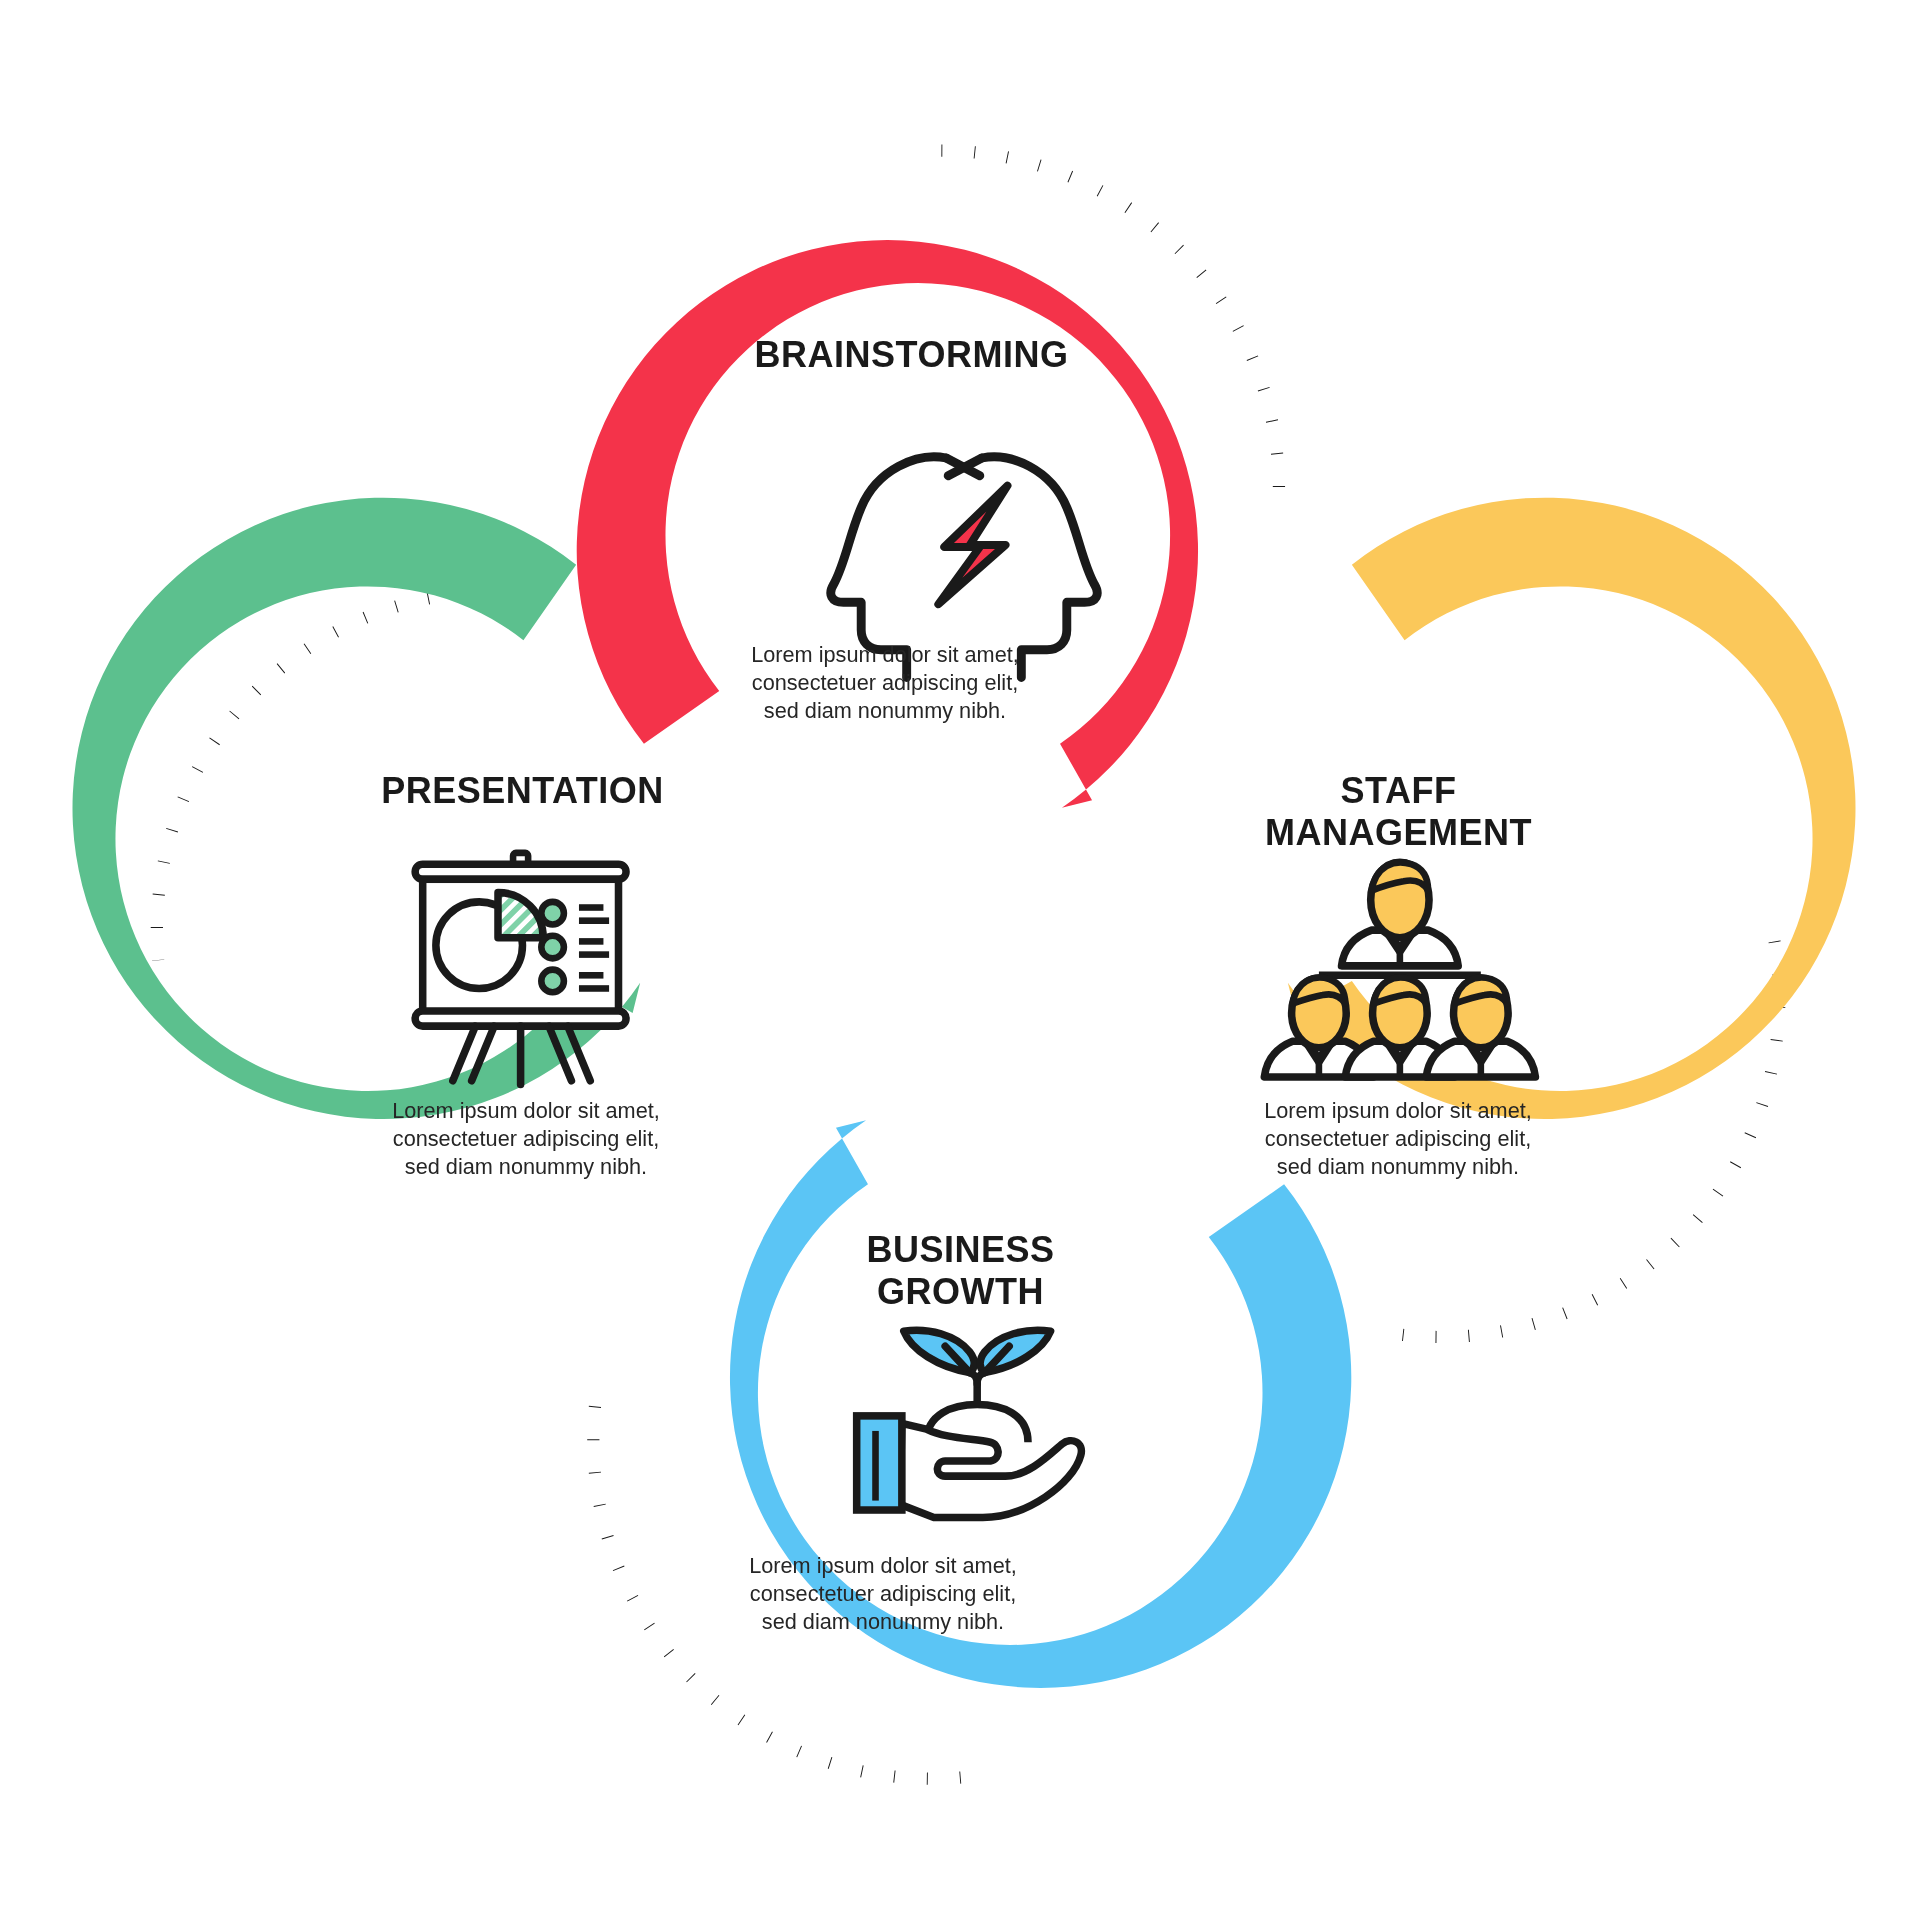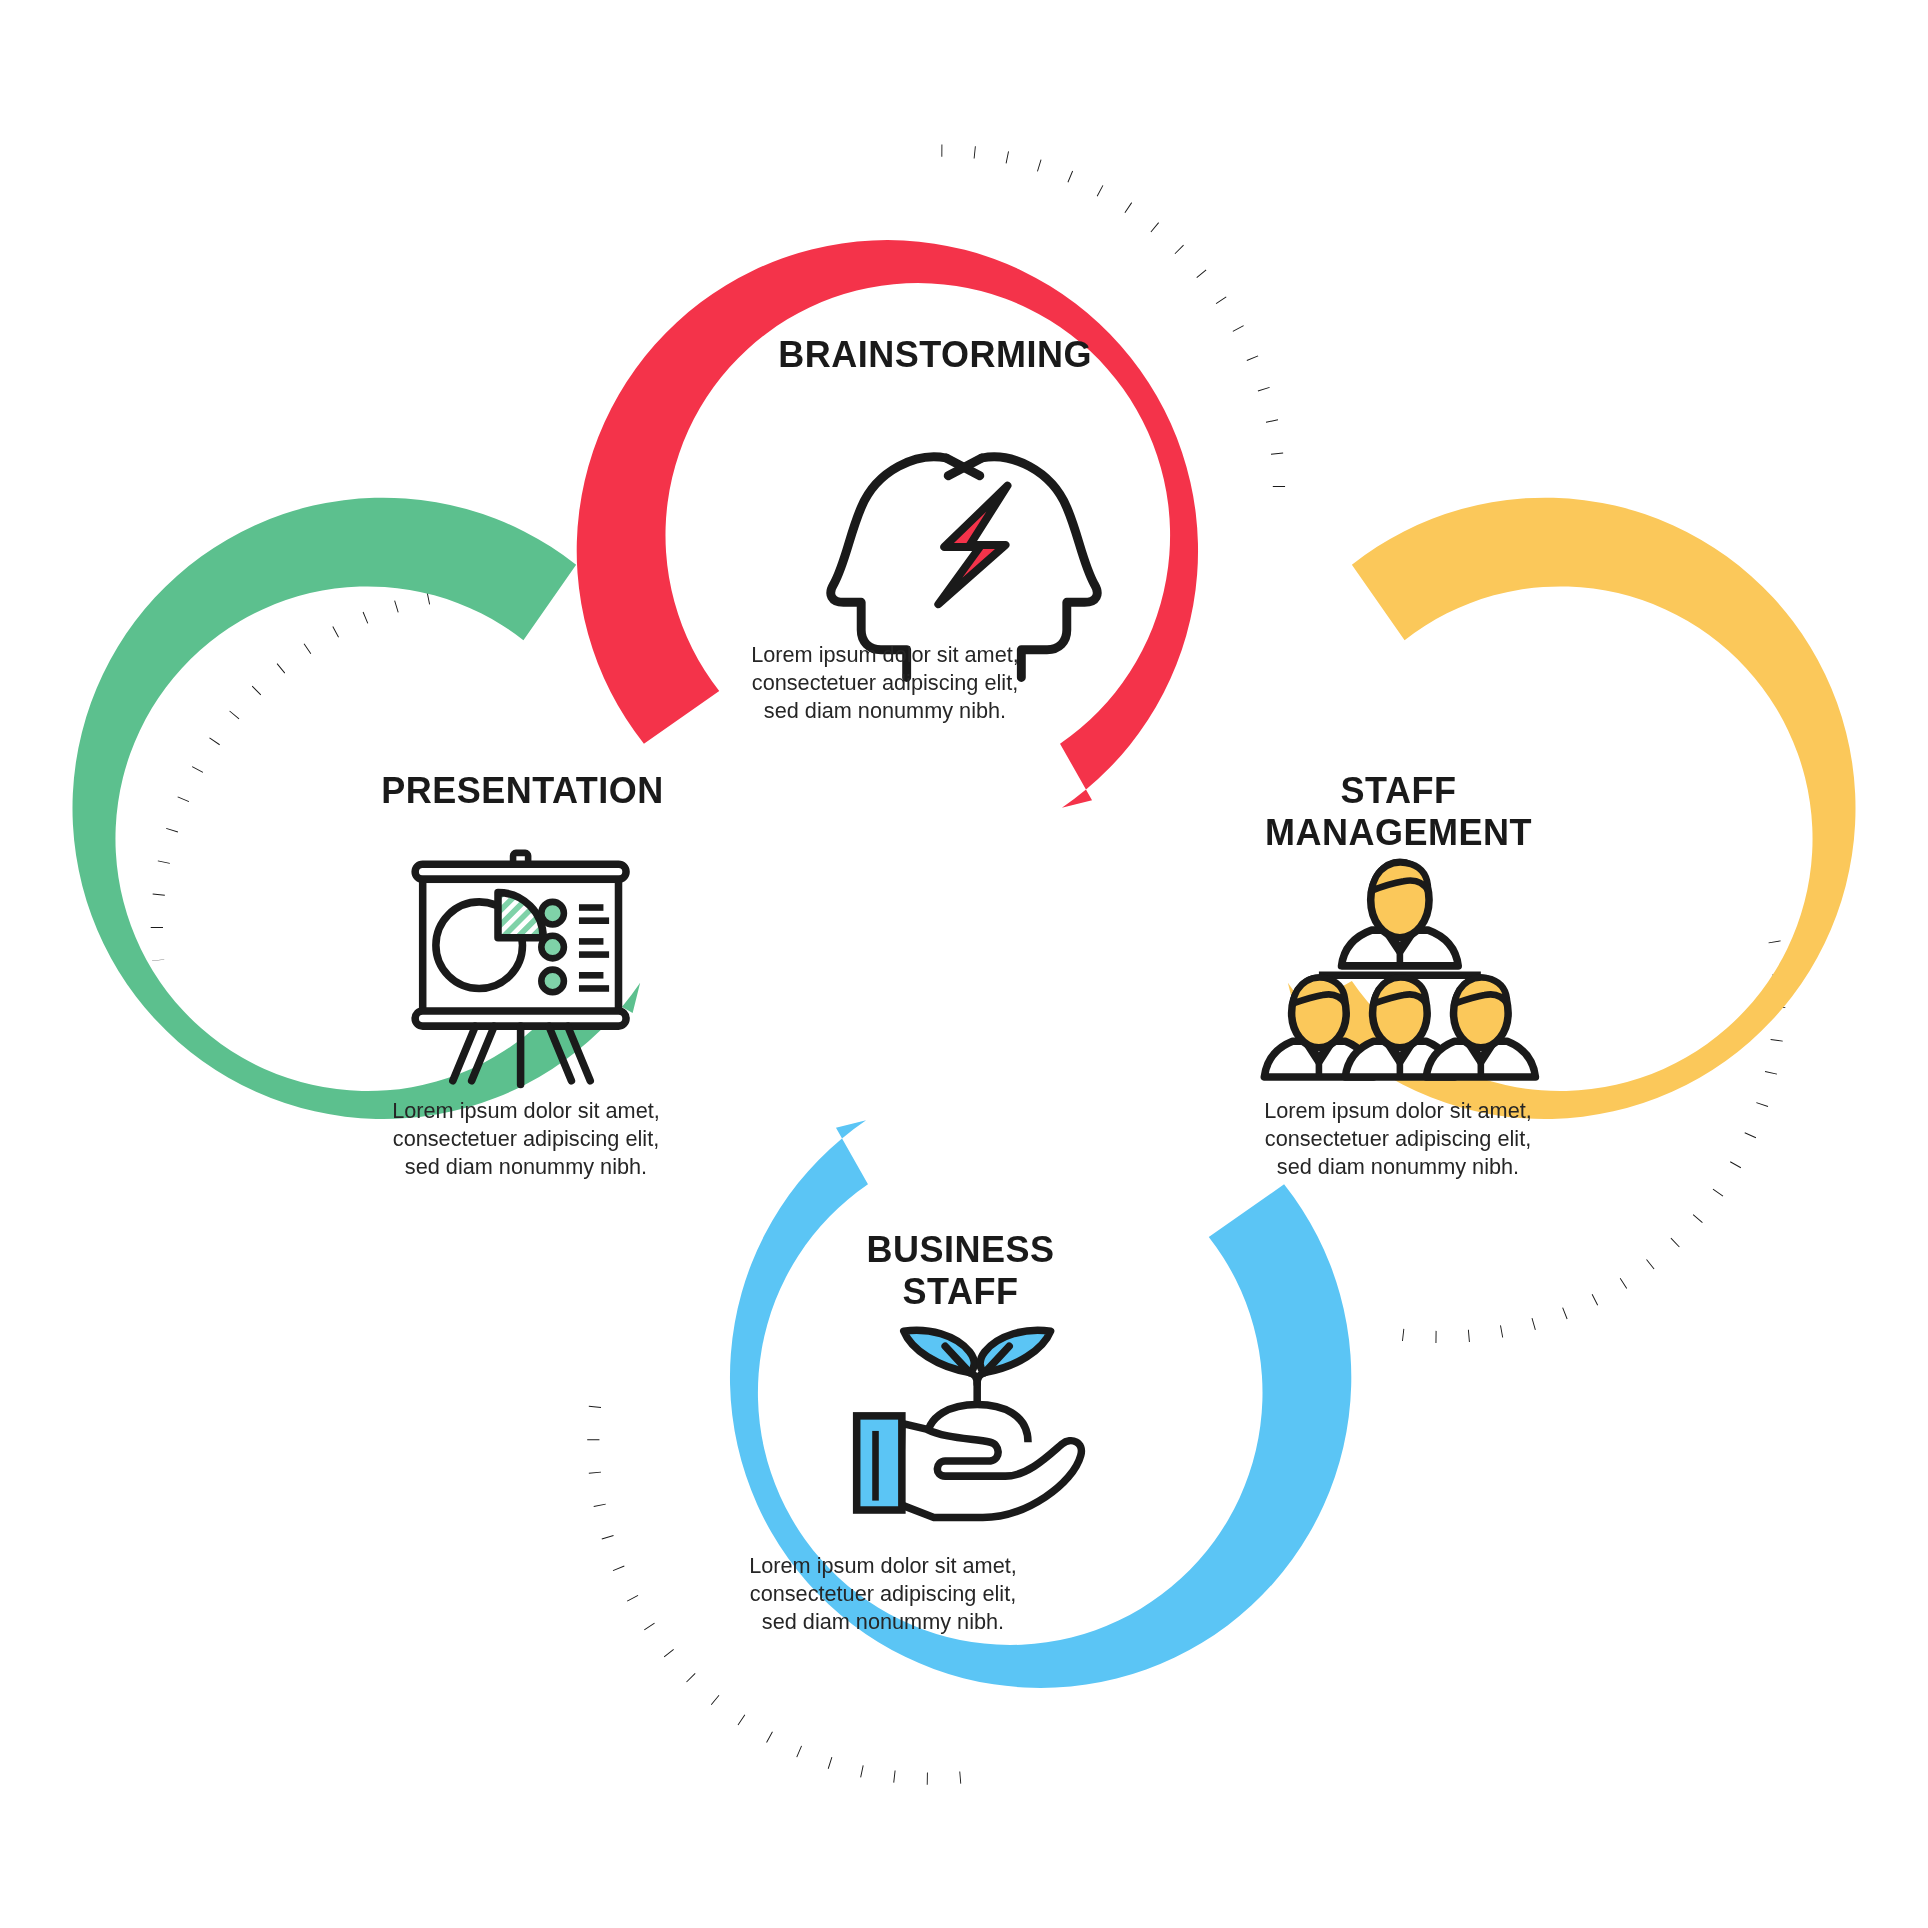--- a/index.html
+++ b/index.html
@@ -39,21 +39,21 @@
   .node-body {
     position: absolute;
     text-align: center;
     color: #262626;
     font-size: 21.7px;
     line-height: 1.28;
     white-space: pre-line;
     margin-top: 12px;
   }
   
-  #title-brainstorming { left: 659px; top: 334px; width: 433px; text-align: right; }
+  #title-brainstorming { left: 695px; top: 334px; width: 433px; }
   #body-brainstorming  { left: 706px; top: 629px; width: 358px; }
   
   #title-presentation { left: 306px; top: 770px; width: 433px; }
   #body-presentation  { left: 347px; top: 1085px; width: 358px; }
   
   #title-staff { left: 1182px; top: 770px; width: 433px; }
   #body-staff  { left: 1219px; top: 1085px; width: 358px; }
   
   #title-growth { left: 744px; top: 1229px; width: 433px; }
   #body-growth  { left: 704px; top: 1540px; width: 358px; }
@@ -277,19 +277,19 @@
 consectetuer adipiscing elit,
 sed diam nonummy nibh.</div>
 
   <div class="node-title" id="title-staff">STAFF
 MANAGEMENT</div>
   <div class="node-body" id="body-staff">Lorem ipsum dolor sit amet,
 consectetuer adipiscing elit,
 sed diam nonummy nibh.</div>
 
   <div class="node-title" id="title-growth">BUSINESS
-STAFF</div>
+GROWTH</div>
   <div class="node-body" id="body-growth">Lorem ipsum dolor sit amet,
 consectetuer adipiscing elit,
 sed diam nonummy nibh.</div>
 
 </div>
 
 
 </body></html>

